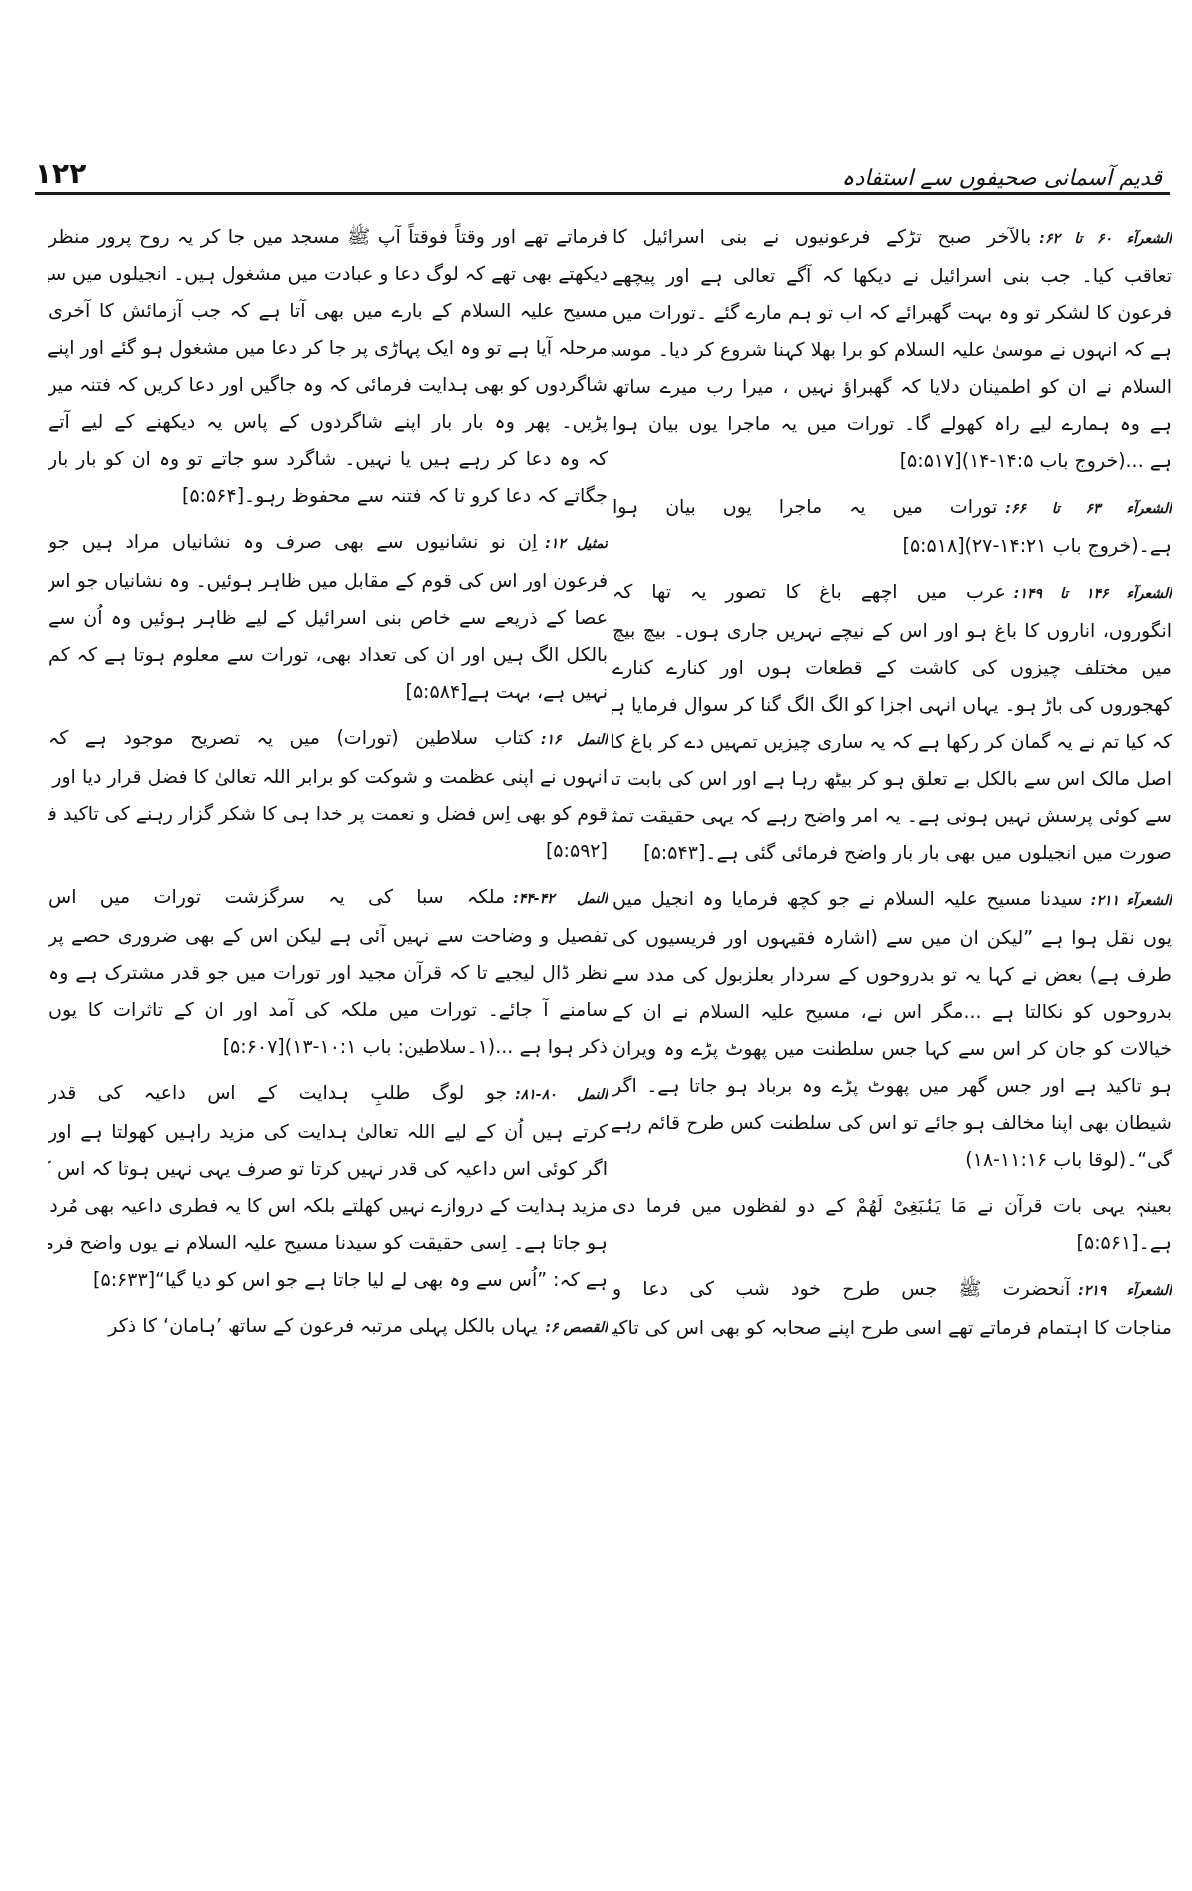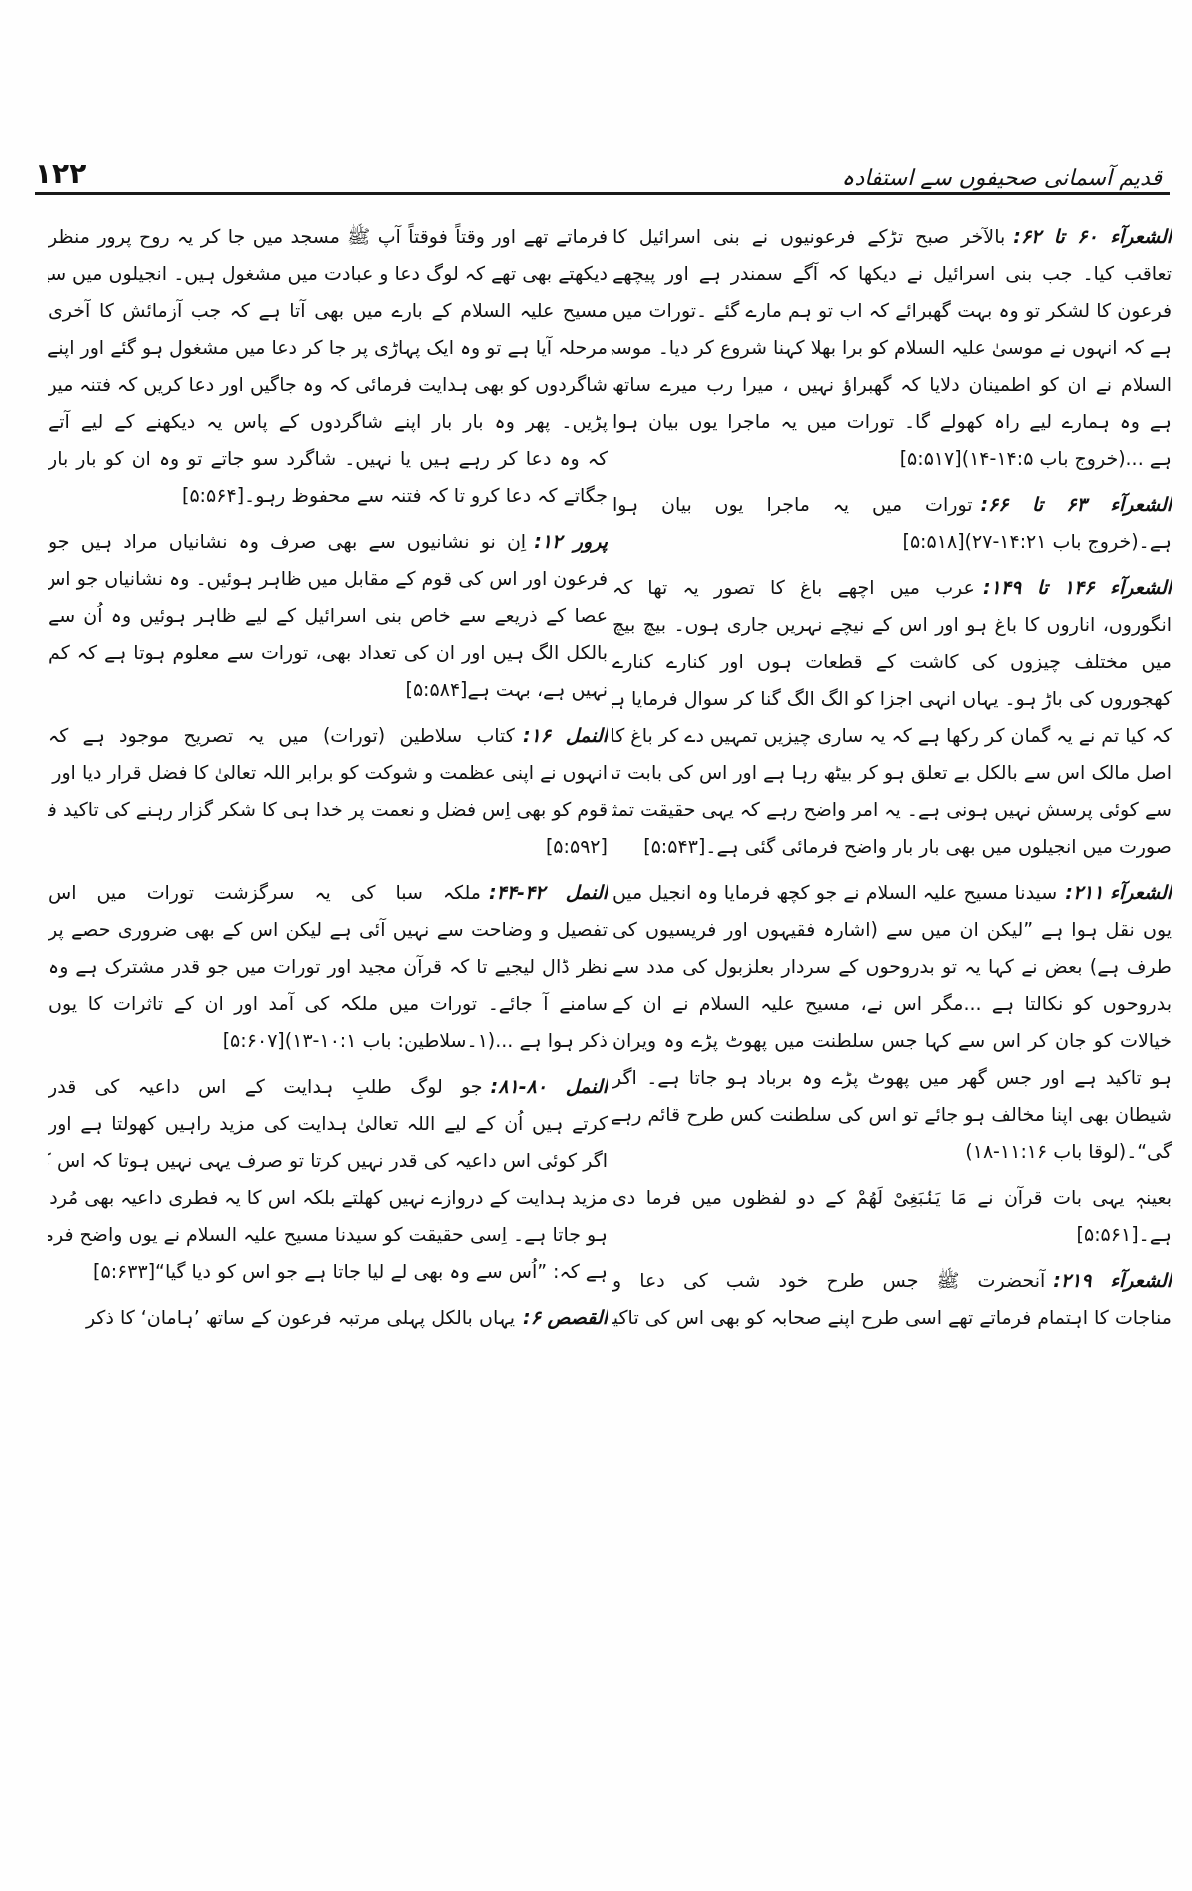--- a/index.html
+++ b/index.html
@@ -18,38 +18,38 @@
   .header-rule {
     position:absolute; left:35px; right:22px; top:192px; height:3px; background:#1a1a1a;
   }
   .column {
     position:absolute; top:218px; direction:rtl; text-align:justify;
     font-size:19px; line-height:37px; color:#111;
   }
   .col-right { left:612px; width:560px; }
   .col-left { left:48px; width:560px; }
   .entry { margin:0 0 9px 0; }
-  .entry .ref { font-style:italic; font-weight:bold; font-size:19px; padding-left:8px; }
+  .entry .ref { font-style:italic; font-weight:bold; font-size:14px; padding-left:8px; }
   .line { display:block; text-align-last:justify; white-space:nowrap; overflow:hidden; }
   .line.last { text-align-last:right; }
 </style>
 </head>
 <body>
 
 <div class="page">
   <div class="running-header">
     <span class="header-title">قدیم آسمانی صحیفوں سے استفادہ</span>
     <span class="page-number">۱۲۲</span>
   </div>
   <div class="header-rule"></div>
 
   <div class="column col-right" id="col-right">
       <div class="entry">
         <span class="line"><span class="ref">الشعرآء ۶۰ تا ۶۲:</span><span>بالآخر صبح تڑکے فرعونیوں نے بنی اسرائیل کا</span></span>
-        <span class="line"><span>تعاقب کیا۔ جب بنی اسرائیل نے دیکھا کہ آگے سمندر ہے اور پیچھے</span></span>
+        <span class="line"><span>تعاقب کیا۔ جب بنی اسرائیل نے دیکھا کہ آگے تعالی ہے اور پیچھے</span></span>
         <span class="line"><span>فرعون کا لشکر تو وہ بہت گھبرائے کہ اب تو ہم مارے گئے ۔تورات میں</span></span>
         <span class="line"><span>ہے کہ انہوں نے موسیٰ علیہ السلام کو برا بھلا کہنا شروع کر دیا۔ موسیٰ علیہ</span></span>
         <span class="line"><span>السلام نے ان کو اطمینان دلایا کہ گھبراؤ نہیں ، میرا رب میرے ساتھ</span></span>
         <span class="line"><span>ہے وہ ہمارے لیے راہ کھولے گا۔ تورات میں یہ ماجرا یوں بیان ہوا</span></span>
         <span class="line last"><span>ہے ...(خروج باب ۱۴:۵-۱۴)[۵:۵۱۷]</span></span>
       </div>
       <div class="entry">
         <span class="line"><span class="ref">الشعرآء ۶۳ تا ۶۶:</span><span>تورات میں یہ ماجرا یوں بیان ہوا</span></span>
         <span class="line last"><span>ہے۔(خروج باب ۱۴:۲۱-۲۷)[۵:۵۱۸]</span></span>
       </div>
@@ -87,21 +87,21 @@
         <span class="line"><span>فرماتے تھے اور وقتاً فوقتاً آپ ﷺ مسجد میں جا کر یہ روح پرور منظر</span></span>
         <span class="line"><span>دیکھتے بھی تھے کہ لوگ دعا و عبادت میں مشغول ہیں۔ انجیلوں میں سیدنا</span></span>
         <span class="line"><span>مسیح علیہ السلام کے بارے میں بھی آتا ہے کہ جب آزمائش کا آخری</span></span>
         <span class="line"><span>مرحلہ آیا ہے تو وہ ایک پہاڑی پر جا کر دعا میں مشغول ہو گئے اور اپنے</span></span>
         <span class="line"><span>شاگردوں کو بھی ہدایت فرمائی کہ وہ جاگیں اور دعا کریں کہ فتنہ میں نہ</span></span>
         <span class="line"><span>پڑیں۔ پھر وہ بار بار اپنے شاگردوں کے پاس یہ دیکھنے کے لیے آتے</span></span>
         <span class="line"><span>کہ وہ دعا کر رہے ہیں یا نہیں۔ شاگرد سو جاتے تو وہ ان کو بار بار</span></span>
         <span class="line last"><span>جگاتے کہ دعا کرو تا کہ فتنہ سے محفوظ رہو۔[۵:۵۶۴]</span></span>
       </div>
       <div class="entry">
-        <span class="line"><span class="ref">پرور ۱۲:</span><span>اِن نو نشانیوں سے بھی صرف وہ نشانیاں مراد ہیں جو</span></span>
+        <span class="line"><span class="ref">تمثیل ۱۲:</span><span>اِن نو نشانیوں سے بھی صرف وہ نشانیاں مراد ہیں جو</span></span>
         <span class="line"><span>فرعون اور اس کی قوم کے مقابل میں ظاہر ہوئیں۔ وہ نشانیاں جو اس</span></span>
         <span class="line"><span>عصا کے ذریعے سے خاص بنی اسرائیل کے لیے ظاہر ہوئیں وہ اُن سے</span></span>
         <span class="line"><span>بالکل الگ ہیں اور ان کی تعداد بھی، تورات سے معلوم ہوتا ہے کہ کم</span></span>
         <span class="line last"><span>نہیں ہے، بہت ہے[۵:۵۸۴]</span></span>
       </div>
       <div class="entry">
         <span class="line"><span class="ref">النمل ۱۶:</span><span>کتاب سلاطین (تورات) میں یہ تصریح موجود ہے کہ</span></span>
         <span class="line"><span>انہوں نے اپنی عظمت و شوکت کو برابر اللہ تعالیٰ کا فضل قرار دیا اور اپنی</span></span>
         <span class="line"><span>قوم کو بھی اِس فضل و نعمت پر خدا ہی کا شکر گزار رہنے کی تاکید فرمائی۔</span></span>
         <span class="line last"><span>[۵:۵۹۲]</span></span>

